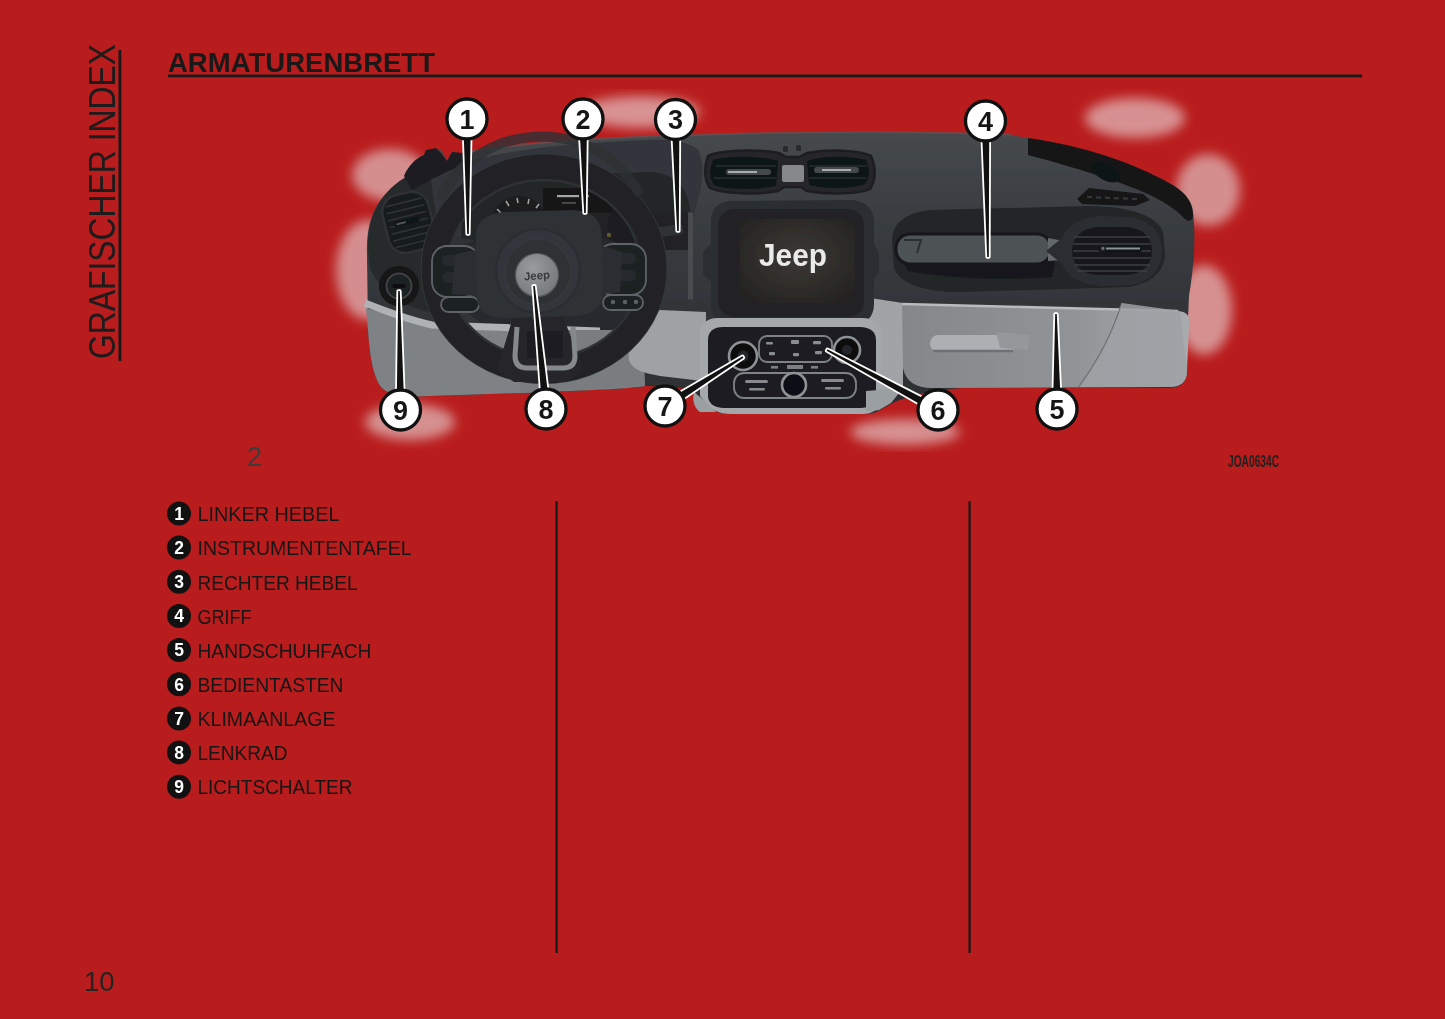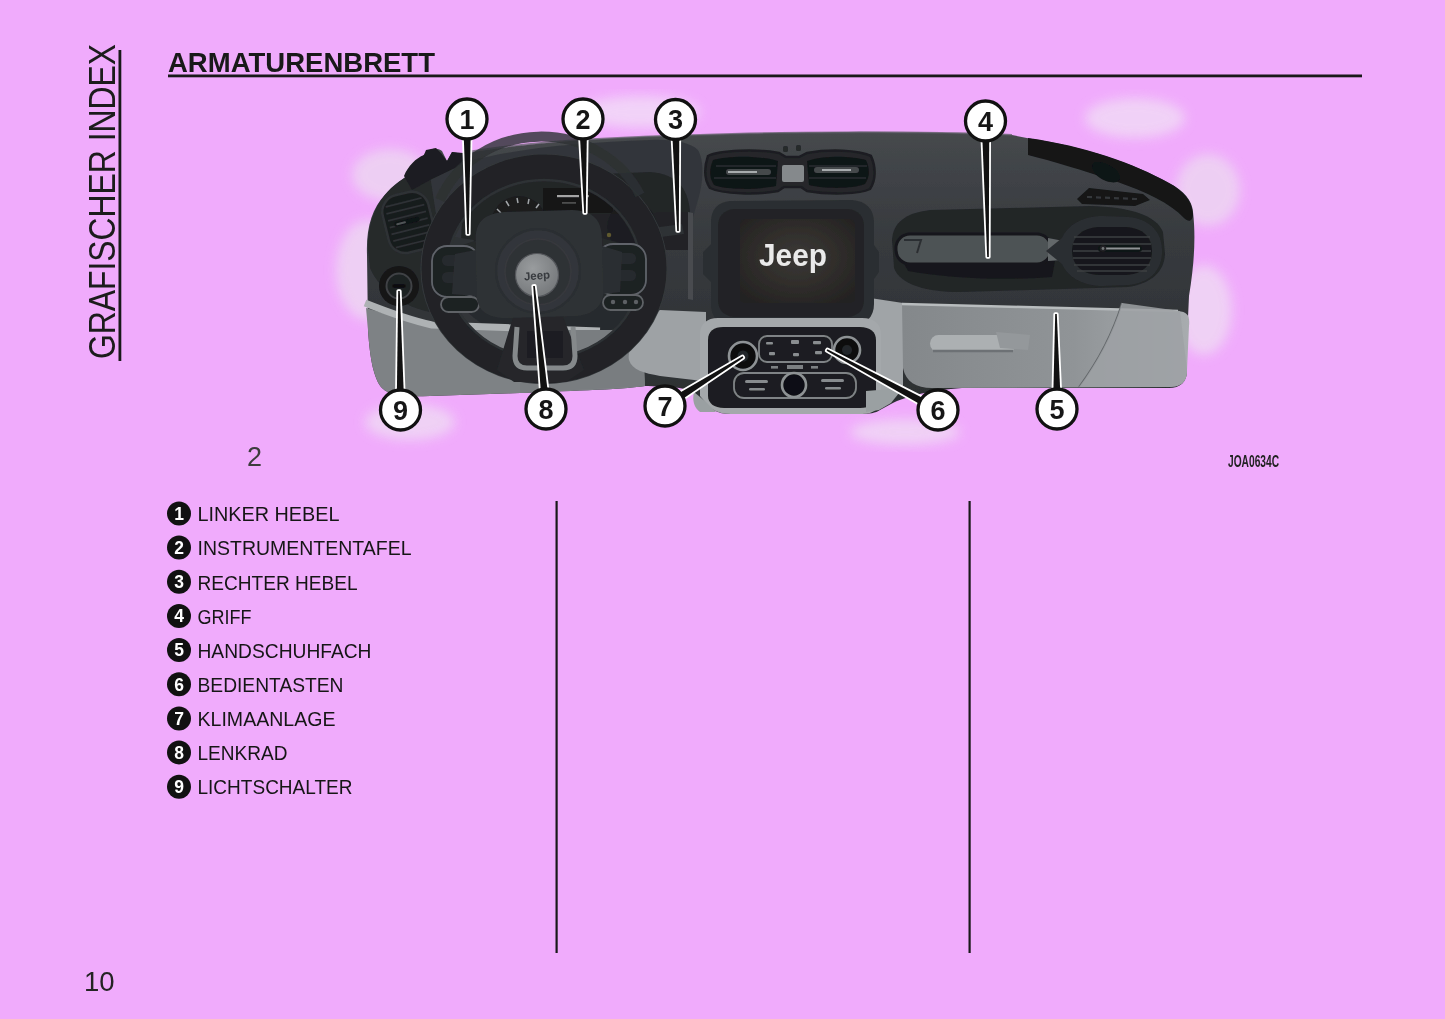--- a/index.html
+++ b/index.html
@@ -1,16 +1,16 @@
 <!DOCTYPE html>
 <html><head>
 <meta charset="utf-8">
 <style>
 html,body{margin:0;padding:0;background:#fff;}
-#page{position:relative;width:1445px;height:1019px;background:#f0abfc;overflow:hidden;
+#page{position:relative;width:1445px;height:1019px;background:#b91c1c;overflow:hidden;
 font-family:"Liberation Sans",sans-serif;}
 svg{position:absolute;left:0;top:0;}
 </style>
 </head>
 <body>
 <div id="page">
 <svg width="1445" height="1019" viewBox="0 0 1445 1019">
 <defs>
 <linearGradient id="dashg" x1="0" y1="0" x2="0" y2="1">
  <stop offset="0" stop-color="#46494d"></stop>

